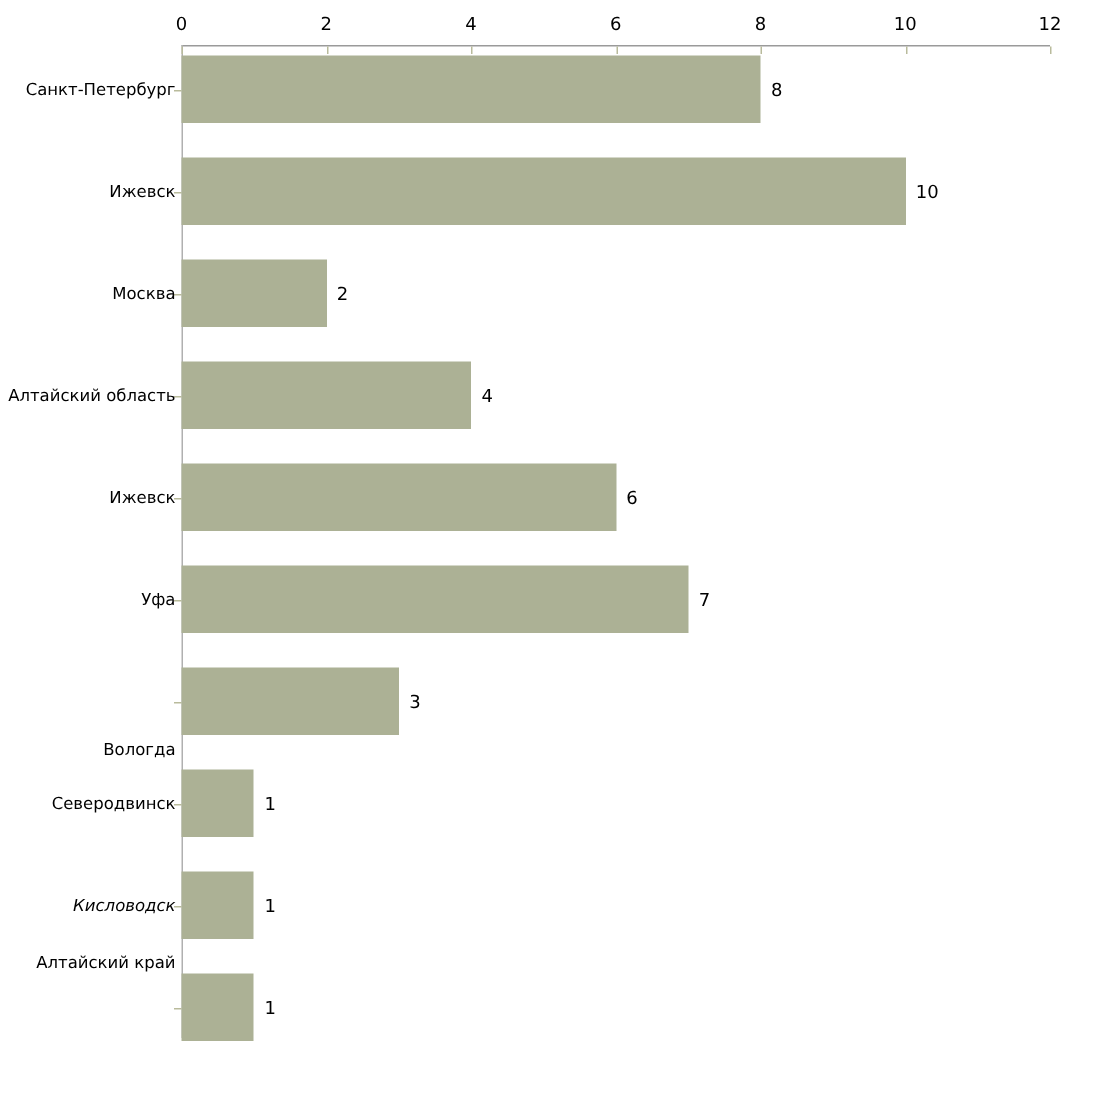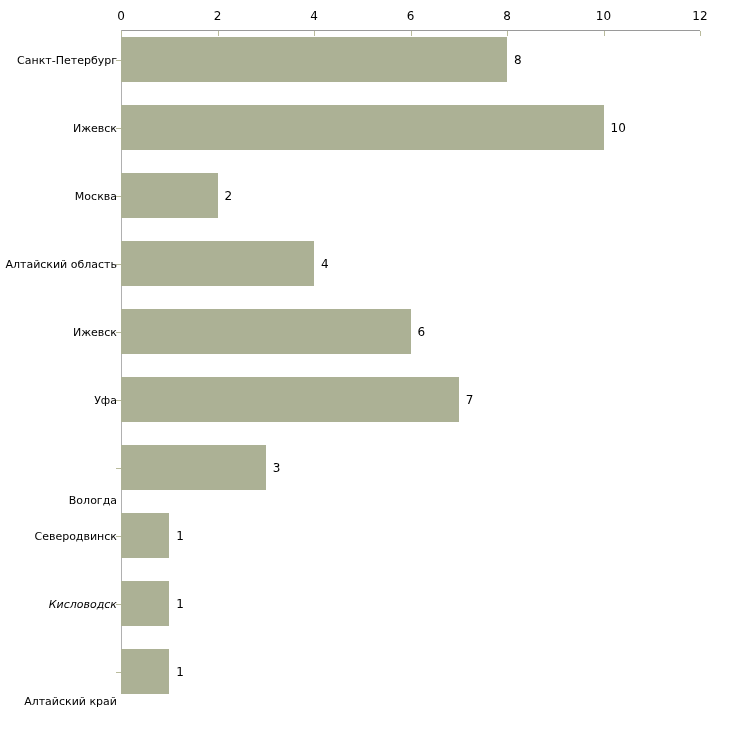--- a/index.html
+++ b/index.html
@@ -125,21 +125,21 @@
       <div class="ycat-label" style="top: 331.5px;">Ижевск</div>
       <div class="ytick" style="top: 400px;"></div>
       <div class="ycat-label" style="top: 399.5px;">Уфа</div>
       <div class="ytick" style="top: 468px;"></div>
       <div class="ycat-label" style="top: 467.5px; margin-top: 32px;">Вологда</div>
       <div class="ytick" style="top: 536px;"></div>
       <div class="ycat-label" style="top: 535.5px; margin-left: 43px;">Северодвинск</div>
       <div class="ytick" style="top: 604px;"></div>
       <div class="ycat-label" style="top: 603.5px; font-style: italic;">Кисловодск</div>
       <div class="ytick" style="top: 672px;"></div>
-      <div class="ycat-label" style="top: 701px;">Алтайский край</div>
+      <div class="ycat-label" style="top: 642px;">Алтайский край</div>
     </div>
 
   <div id="bars-layer">
       <div class="bar" style="left: 121px; top: 37px; width: 386px; height: 45px; background: rgb(172, 177, 149);"></div>
       <div class="bar-value" style="left: 514px; top: 59.5px;">8</div>
       <div class="bar" style="left: 121px; top: 105px; width: 482.5px; height: 45px; background: rgb(172, 177, 149);"></div>
       <div class="bar-value" style="left: 610.5px; top: 127.5px;">10</div>
       <div class="bar" style="left: 121px; top: 173px; width: 96.5px; height: 45px; background: rgb(172, 177, 149);"></div>
       <div class="bar-value" style="left: 224.5px; top: 195.5px;">2</div>
       <div class="bar" style="left: 121px; top: 241px; width: 193px; height: 45px; background: rgb(172, 177, 149);"></div>

